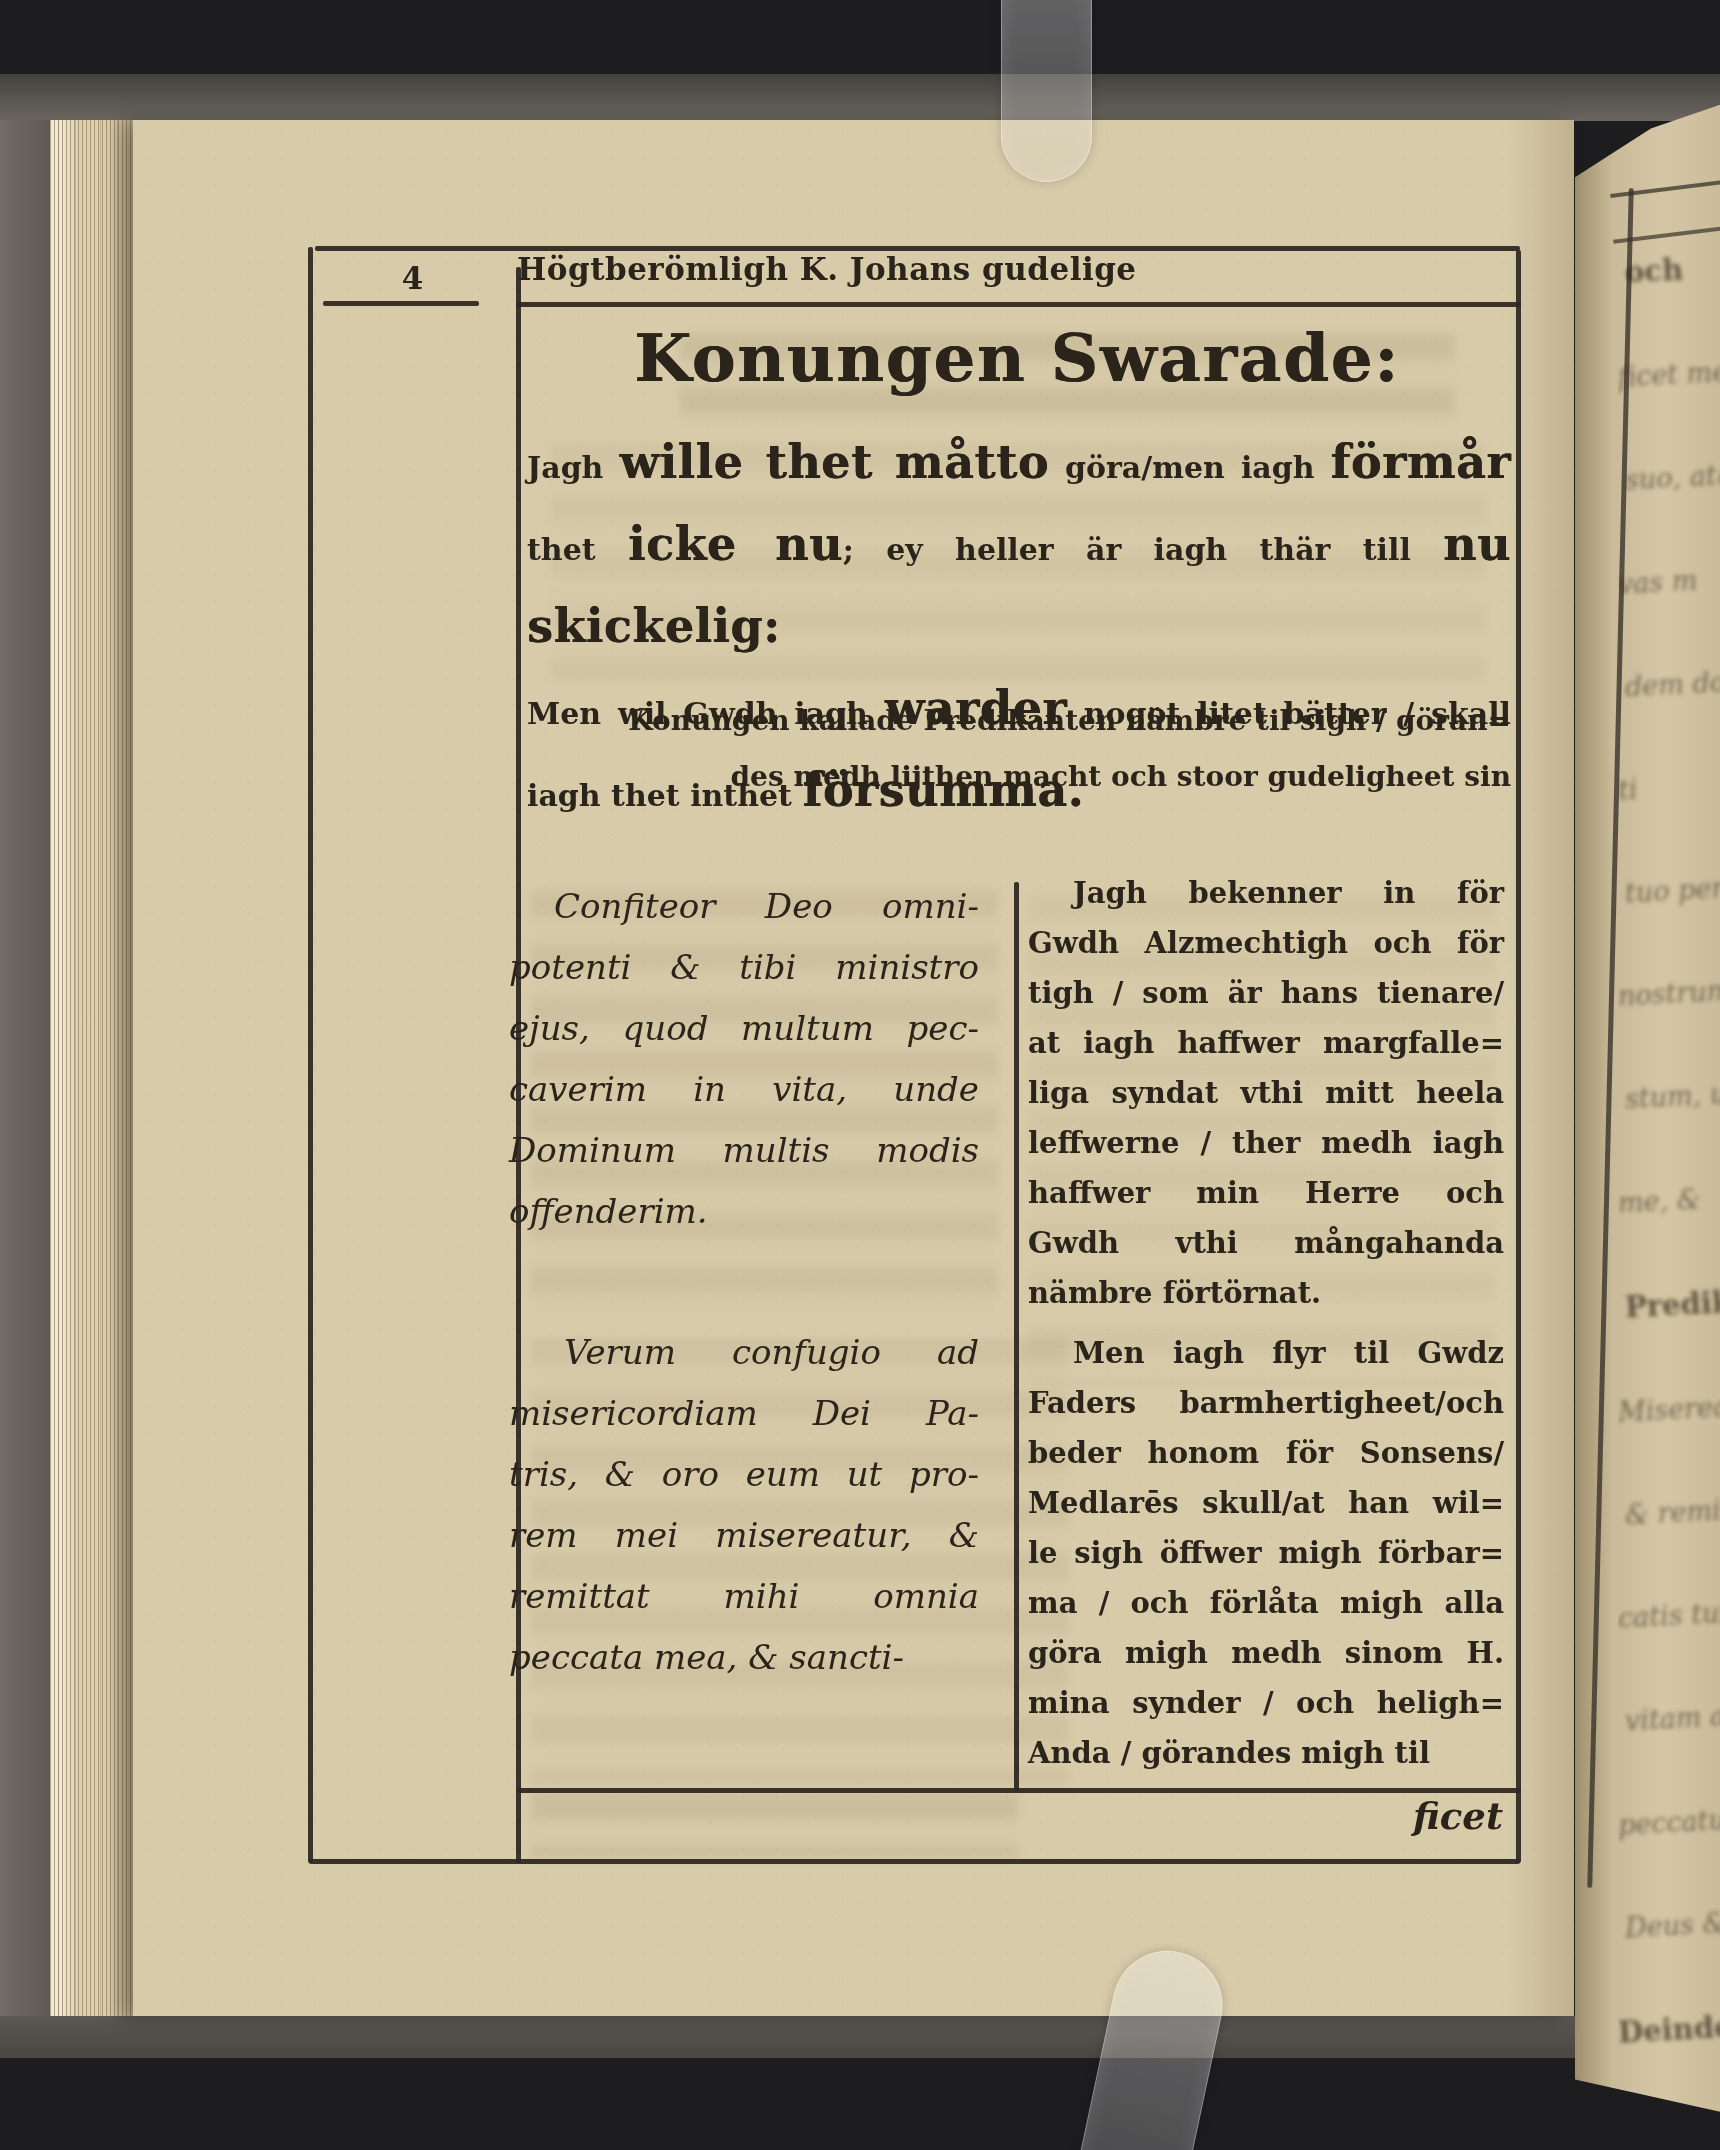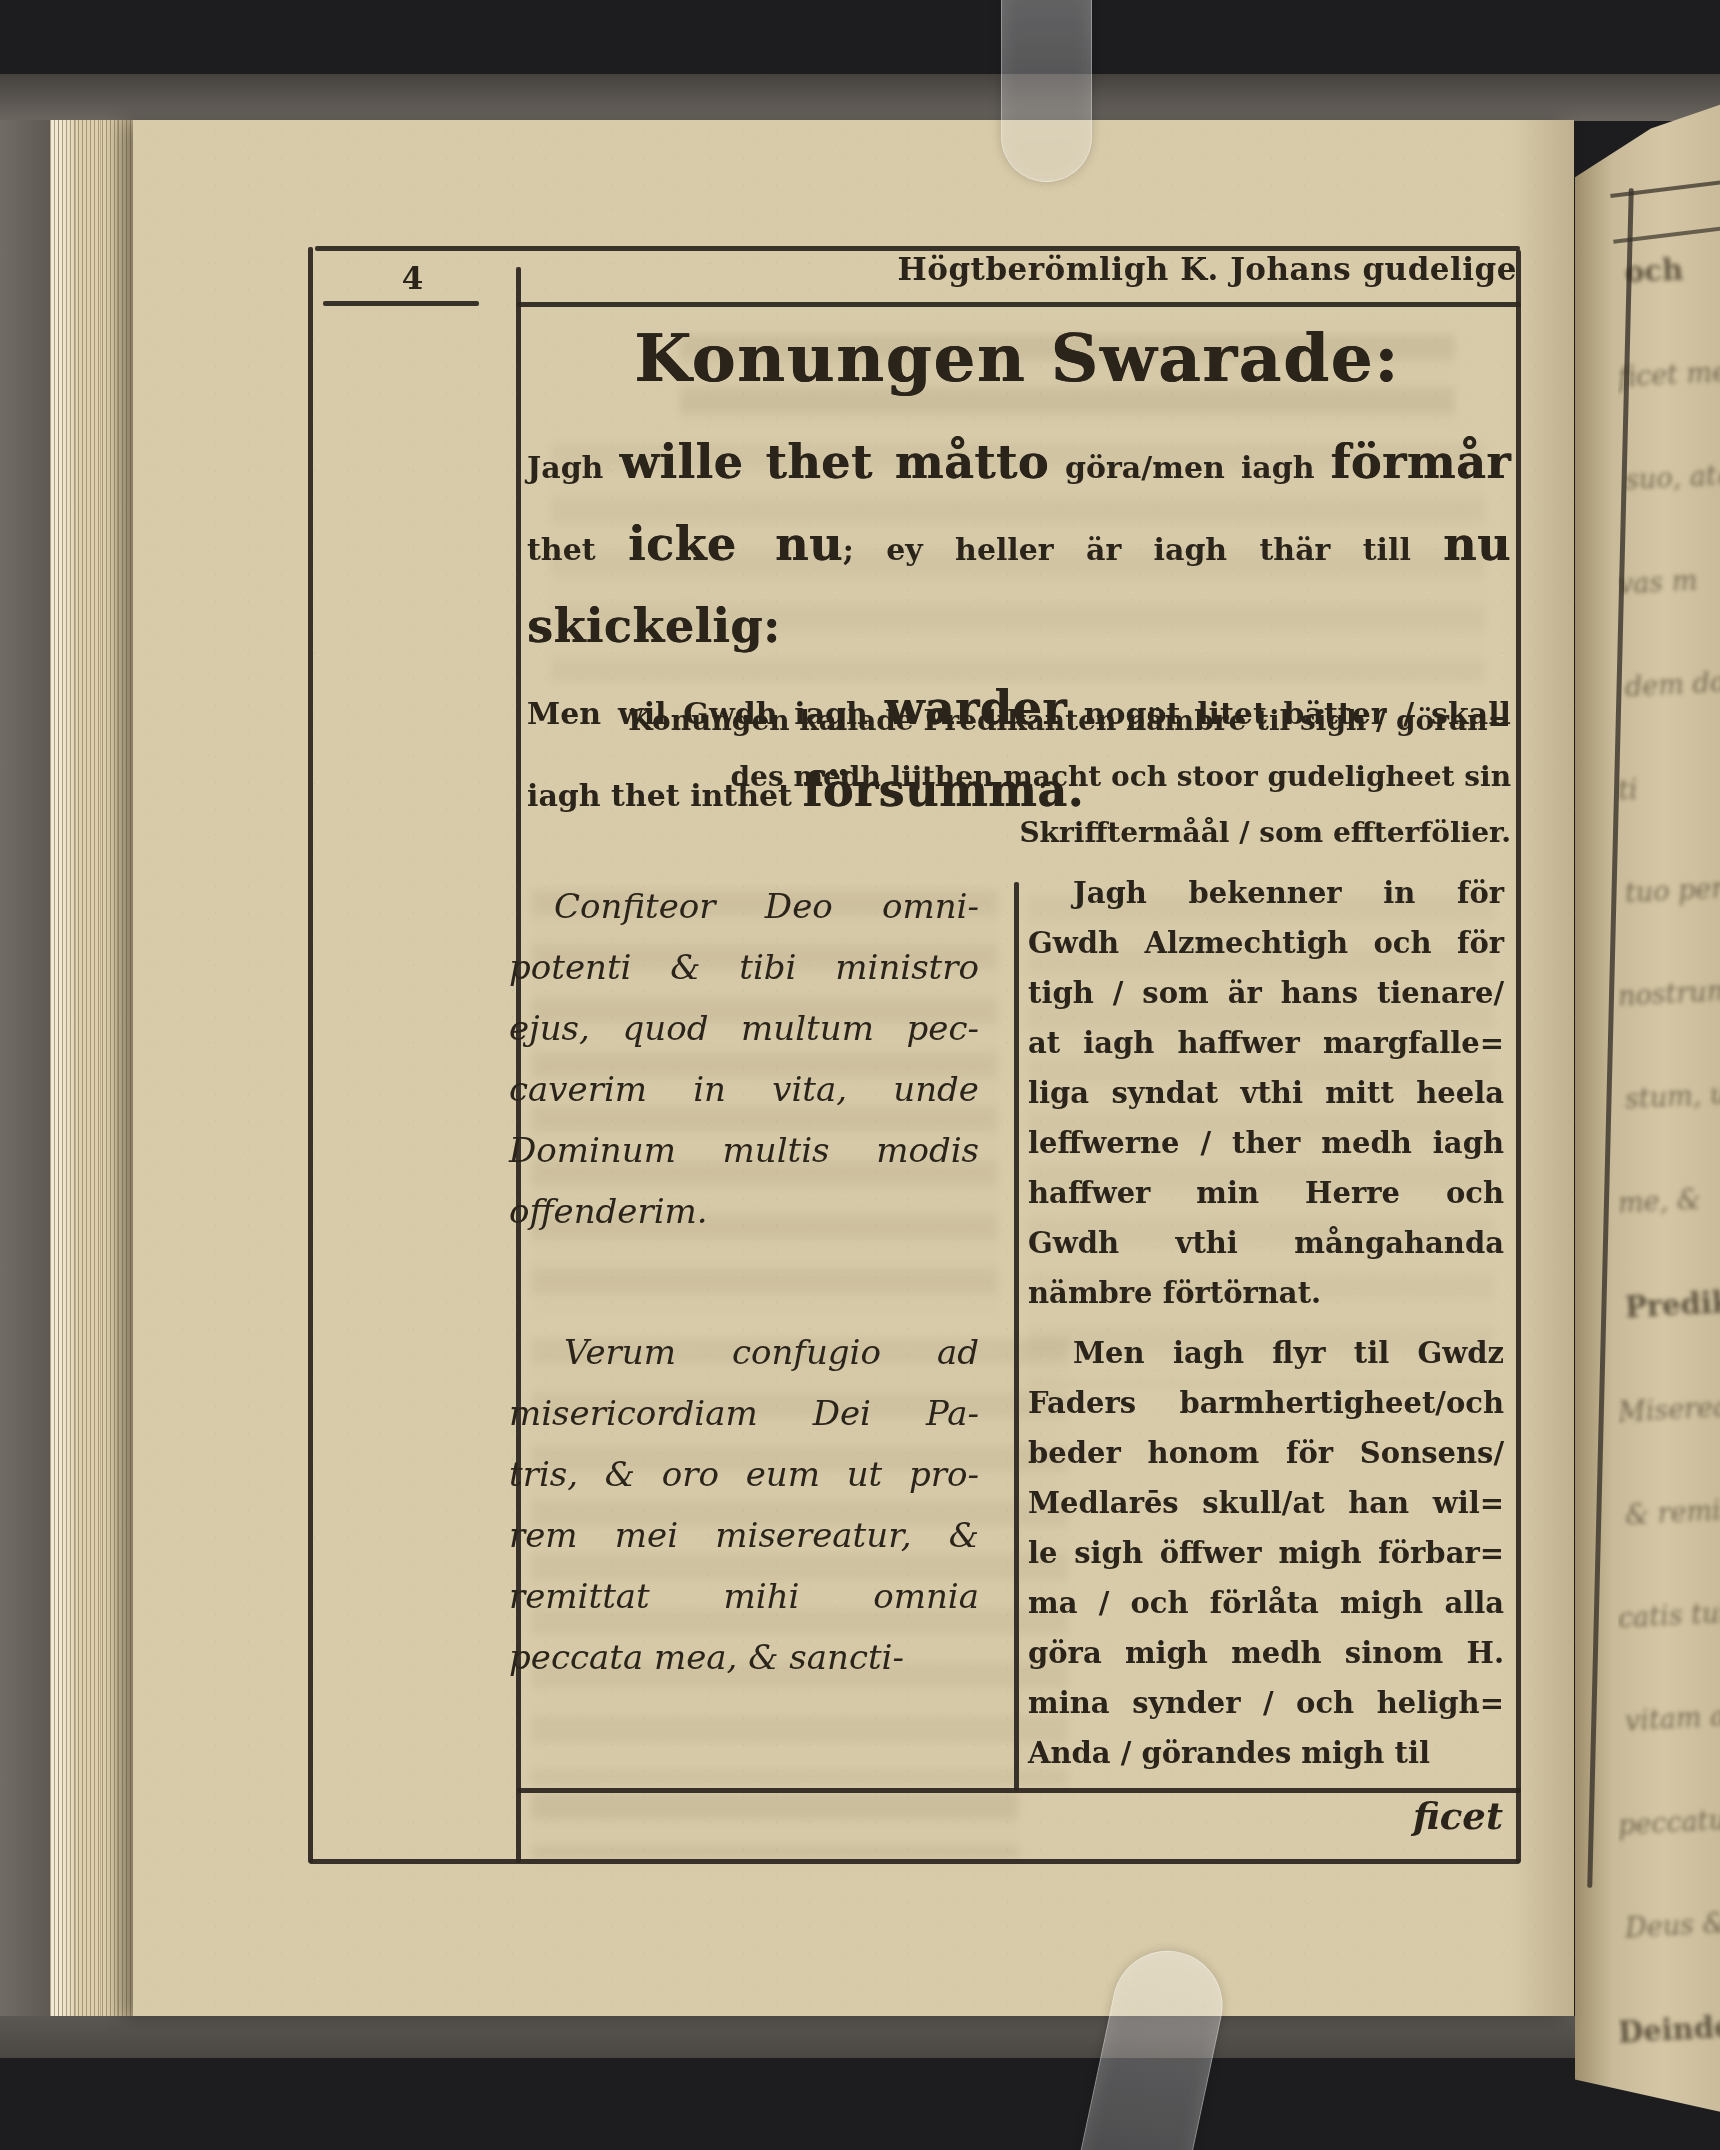--- a/index.html
+++ b/index.html
@@ -41,21 +41,21 @@
   .ghost{position:absolute;filter:blur(4.5px);opacity:.55;pointer-events:none;
       background:repeating-linear-gradient(180deg, rgba(104,90,62,.20) 0 26px, rgba(104,90,62,.03) 26px 54px);}
 
   
   .rule{position:absolute;background:#2c2620;border-radius:2px;opacity:.93;}
 
   
   .ink{color:#2b241b;}
   .pgnum{left:176px;top:140px;width:207px;text-align:center;
       font-size:31px;font-weight:700;}
-  .rheader{left:384px;top:131px;width:1000px;text-align:right;
+  .rheader{left:384px;top:131px;width:1000px;text-align:left;
       font-size:31px;font-weight:700;letter-spacing:0.5px;}
   .ptitle{left:384px;top:199px;width:1000px;text-align:center;
       font-size:66px;font-weight:700;letter-spacing:1.5px;
       text-shadow:0.5px 0 0 currentColor;}
 
   .tline{display:block;}
   .justify .tline{text-align:justify;text-align-last:justify;}
   .justify .tline:last-child{text-align-last:left;}
   .center .tline{text-align:right;}
   .indent90 .tline:first-child{text-indent:45px;}
@@ -164,21 +164,20 @@
 
   <div class="abs ink intro justify">
       <div class="tline"><span>Jagh </span><span class="em">wille thet måtto</span><span> göra/men iagh </span><span class="em">förmår</span></div>
       <div class="tline"><span>thet </span><span class="em">icke nu</span><span>; ey heller är iagh thär till </span><span class="em">nu skickelig:</span></div>
       <div class="tline"><span>Men wil Gwdh iagh </span><span class="em">warder</span><span> nogot litet bätter / skall</span></div>
       <div class="tline"><span>iagh thet inthet </span><span class="em">försumma.</span></div>
     </div>
   <div class="abs ink rubric center">
       <div class="tline">Konungen kallade Predikanten nämbre til sigh / göran=</div>
       <div class="tline">des medh lijthen macht och stoor gudeligheet sin</div>
-      <div class="tline">Skrifftermåål / som effterfölier.</div>
     </div>
 
   <div class="abs ink col-latin">
     <div class="para1 justify indent90">
         <div class="tline">Confiteor Deo omni-</div>
         <div class="tline">potenti &amp; tibi ministro</div>
         <div class="tline">ejus, quod multum pec-</div>
         <div class="tline">caverim in vita, unde</div>
         <div class="tline">Dominum multis modis</div>
         <div class="tline">offenderim.</div>

